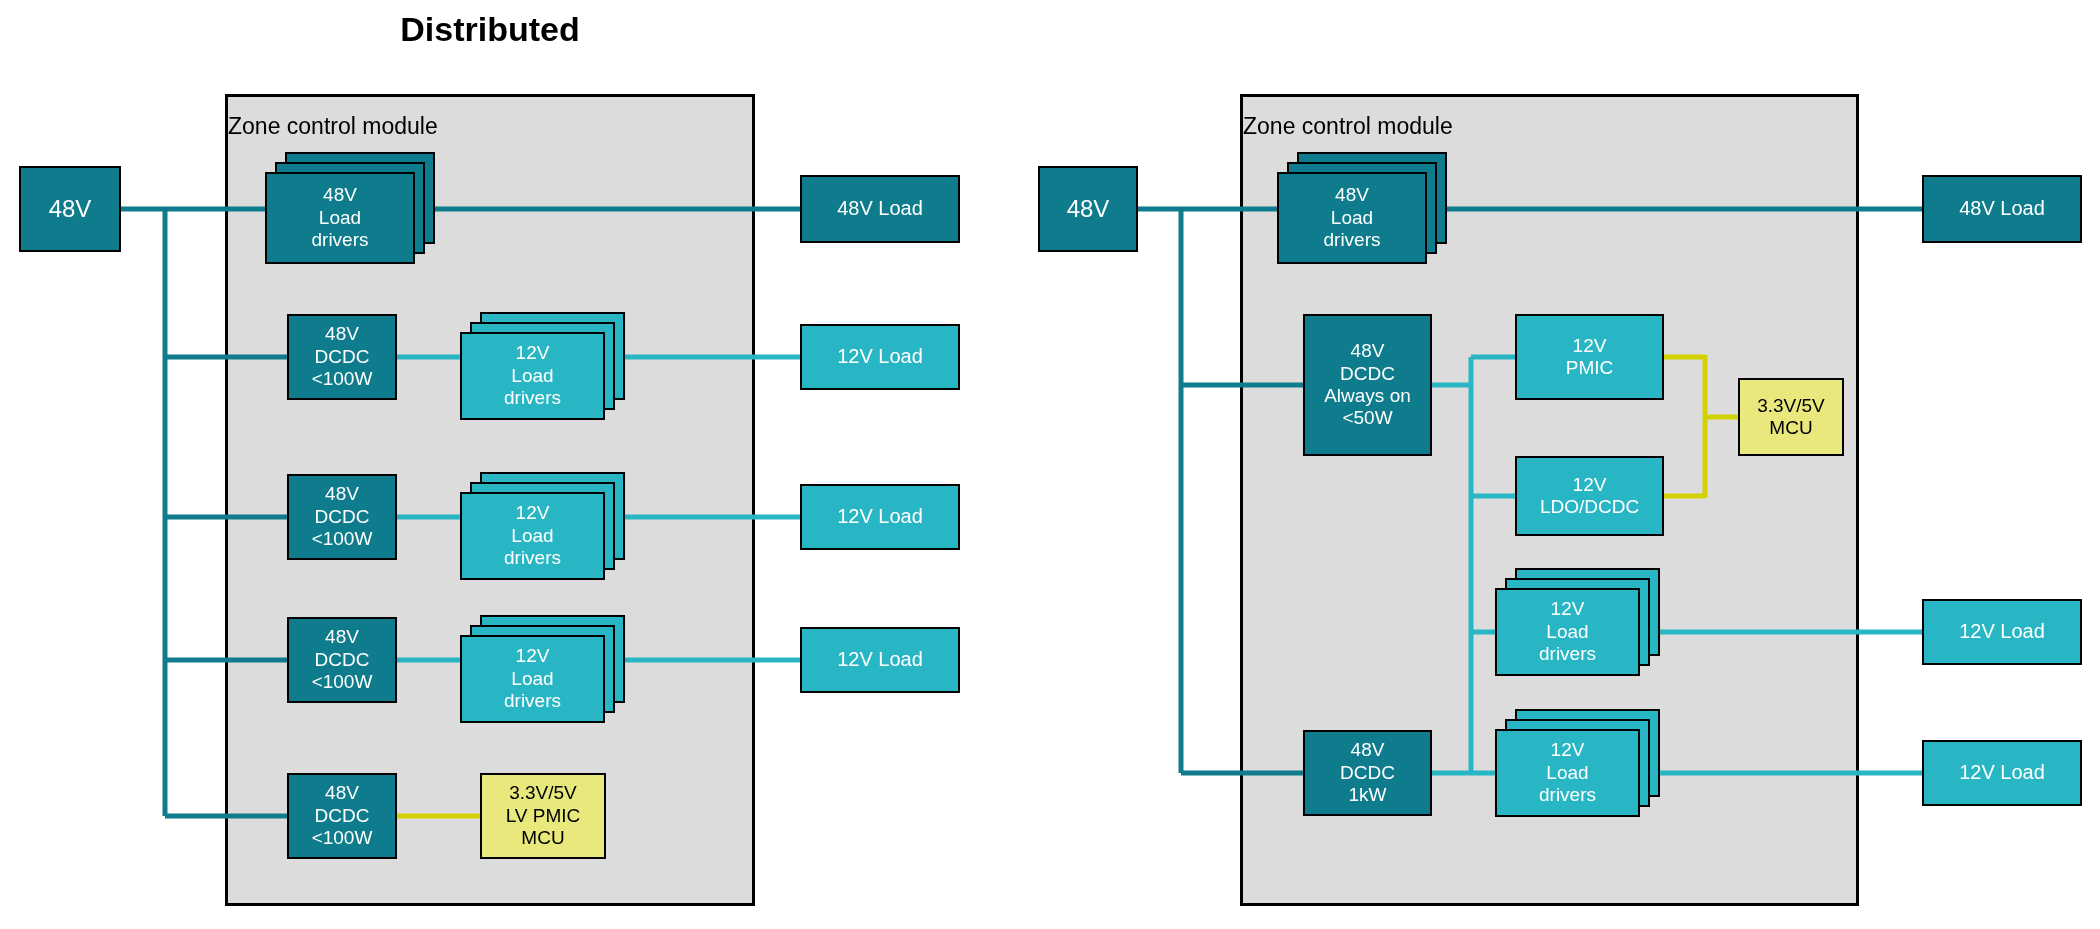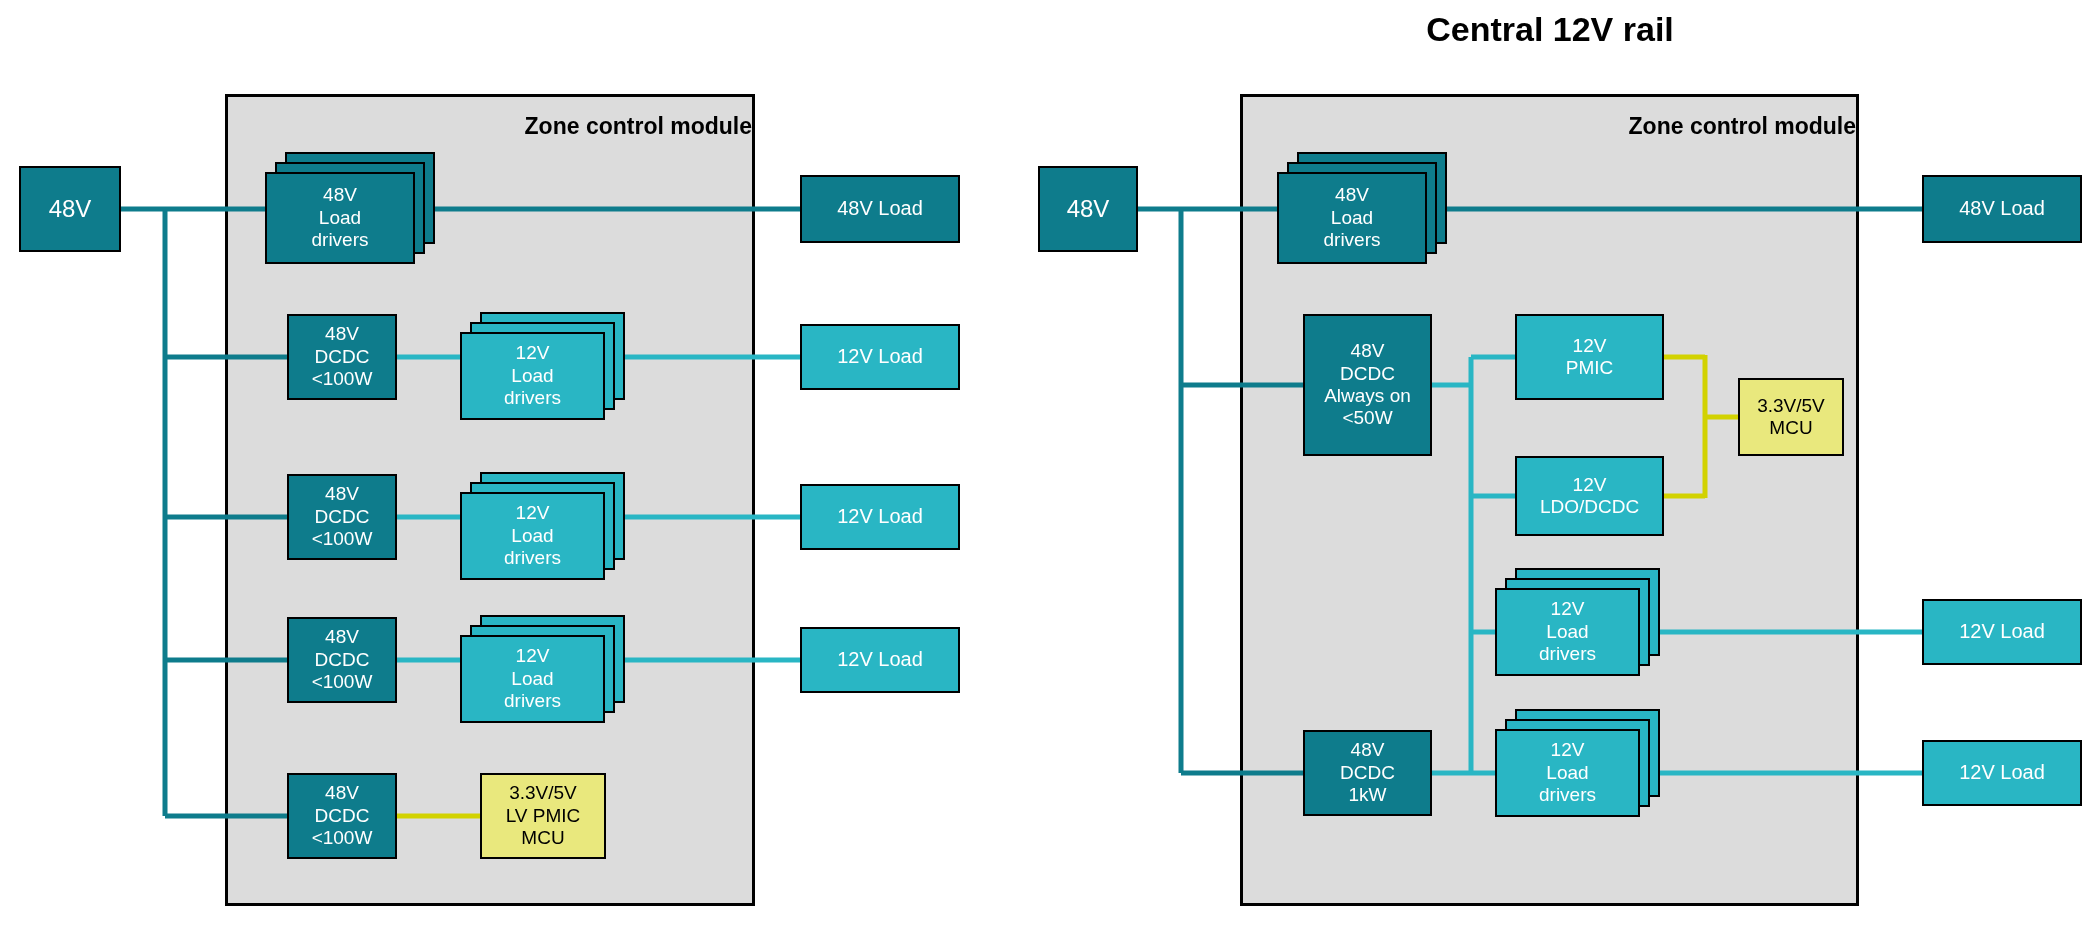--- a/index.html
+++ b/index.html
@@ -2,21 +2,21 @@
 <html style="--dark-teal: #0e7c8c; --cyan: #29b6c4; --yellow-fill: #e9e87d; --yellow-arrow: #d2d200; --zone-fill: #dcdcdc;"><head>
 <meta charset="utf-8">
 <style>
   * { margin:0; padding:0; box-sizing:border-box; }
   html,body { background:#ffffff; font-family:"Liberation Sans", sans-serif; }
   .canvas { position:relative; width:2100px; height:929px; background:#fff; overflow:hidden; }
 
   .main-title { position:absolute; text-align:center; font-size:34px; font-weight:bold; color:#000; }
 
   .zone { position:absolute; background:var(--zone-fill,#dcdcdc); border:3px solid #000; z-index:0; }
-  .zone-title { position:absolute; top:16px; left:0; width:100%; text-align:right; font-size:23px; font-weight:bold; color:#000; }
+  .zone-title { position:absolute; top:16px; left:0; width:100%; text-align:left; font-size:23px; font-weight:normal; color:#000; }
 
   .wires { position:absolute; left:0; top:0; z-index:1; }
   .wires path { fill:none; stroke-width:5; }
   .wires path.teal   { stroke:var(--dark-teal,#0e7c8c); }
   .wires path.cyan   { stroke:var(--cyan,#29b6c4); }
   .wires path.yellow { stroke:var(--yellow-arrow,#d2d200); }
   .mk-teal   { fill:var(--dark-teal,#0e7c8c); }
   .mk-cyan   { fill:var(--cyan,#29b6c4); }
   .mk-yellow { fill:var(--yellow-arrow,#d2d200); }
 
@@ -35,21 +35,21 @@
   .stack .c3 { left:20px; top:0; }
   .stack .c2 { left:10px; top:10px; }
   .stack .c1 { left:0; top:20px; display:flex; align-items:center; justify-content:center;
                text-align:center; white-space:pre-line; font-size:19px; line-height:1.18; color:#fff; }
 </style>
 </head>
 <body>
 
 <div class="canvas">
 
-  <div class="main-title" style="left:1150px;top:10px;width:800px">Central 12V rail</div>
+  <div class="main-title" style="left:125px;top:10px;width:730px">Distributed</div>
 
   <div class="zone" style="left:225px;top:94px;width:530px;height:812px">
     <div class="zone-title">Zone control module</div>
   </div>
   <div class="zone" style="left:1240px;top:94px;width:619px;height:812px">
     <div class="zone-title">Zone control module</div>
   </div>
 
   <svg class="wires" width="2100" height="929" viewBox="0 0 2100 929">
     <defs>

